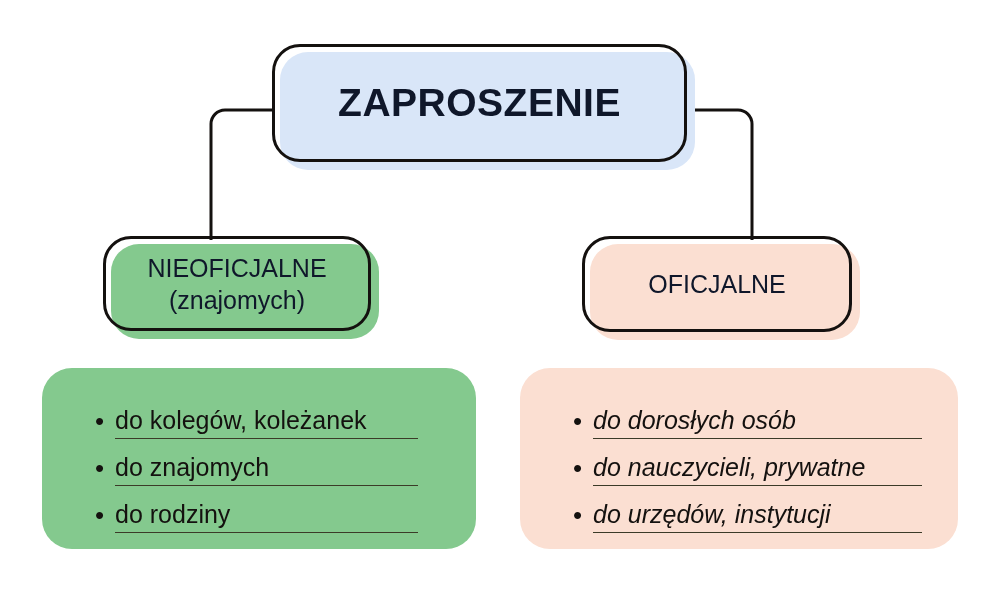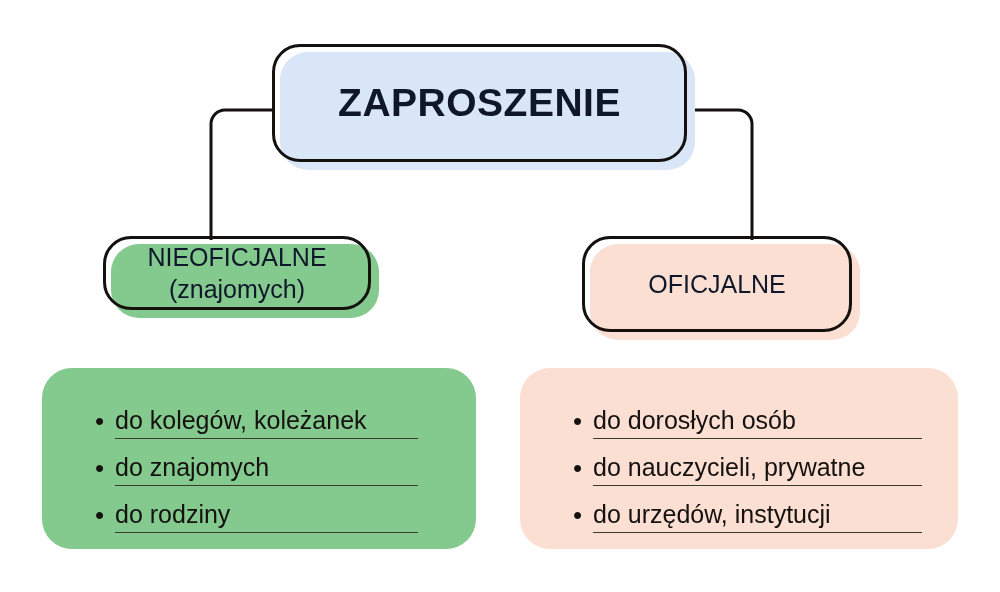--- a/index.html
+++ b/index.html
@@ -33,21 +33,21 @@
     text-align:center;color:#0f172a;
     z-index:3;
   }
 
   
   #root-node{left:272px;top:44px;width:415px;height:118px;}
   #root-node .fill{background:#d9e6f8;}
   #root-node .label{font-size:39px;font-weight:700;letter-spacing:.5px;}
 
   
-  #left-node{left:103px;top:236px;width:268px;height:74px;}
+  #left-node{left:103px;top:236px;width:268px;height:95px;}
   #left-node .fill{background:#84c98e;}
   #left-node .label{font-size:25px;font-weight:400;line-height:1.28;}
 
   
   #right-node{left:582px;top:236px;width:270px;height:96px;}
   #right-node .fill{background:#fbdfd2;}
   #right-node .label{font-size:25px;font-weight:400;}
 
   
   .panel{
@@ -71,21 +71,21 @@
     font-size:26px;line-height:1;color:#14110f;
     text-align:left;
   }
   .entry{position:relative;flex:0 0 auto;}
   .entry .txt{display:block;padding-bottom:5px;white-space:nowrap;}
   .entry .rule{display:block;height:1px;background:#3b3b28;}
 
   #left-panel .list{margin-left:53px;}
   #left-panel .entry{width:303px;}
   #right-panel .list{margin-left:53px;}
-  #right-panel .entry{width:329px;}
+  #right-panel .entry{width:329px;font-style:italic;}
 </style>
 </head>
 <body>
 
 <div id="stage">
 
   <svg id="connectors" viewBox="0 0 1000 592" xmlns="http://www.w3.org/2000/svg">
     <path d="M 272 110 H 225 A 14 14 0 0 0 211 124 V 240" fill="none" stroke="#14110f" stroke-width="3"></path>
     <path d="M 689 110 H 738 A 14 14 0 0 1 752 124 V 240" fill="none" stroke="#14110f" stroke-width="3"></path>
   </svg>

